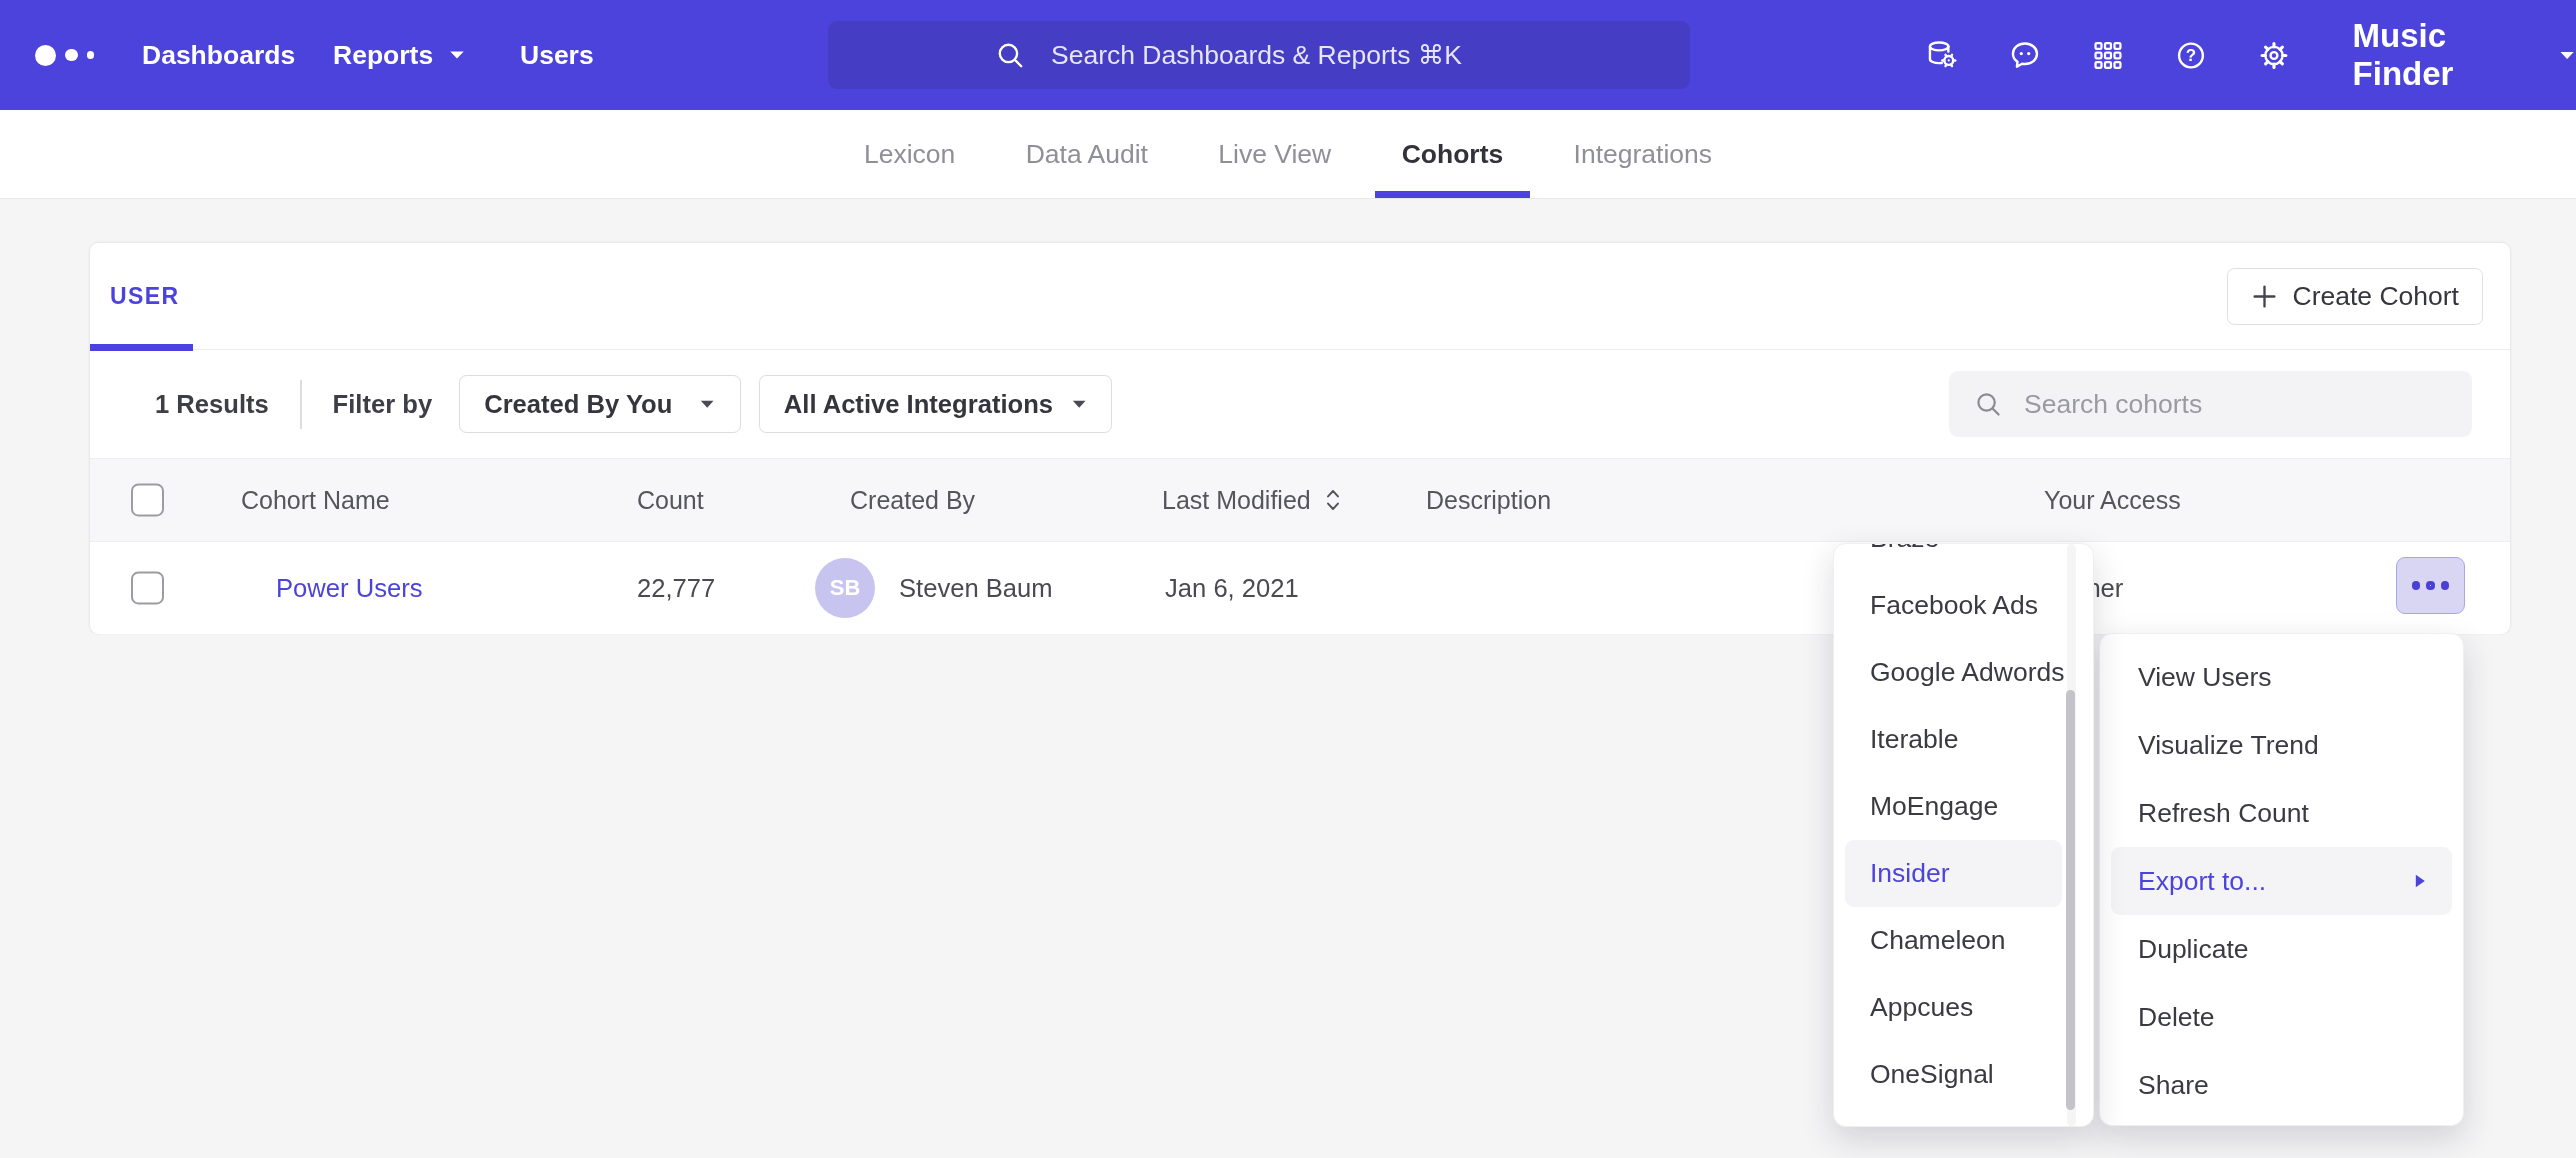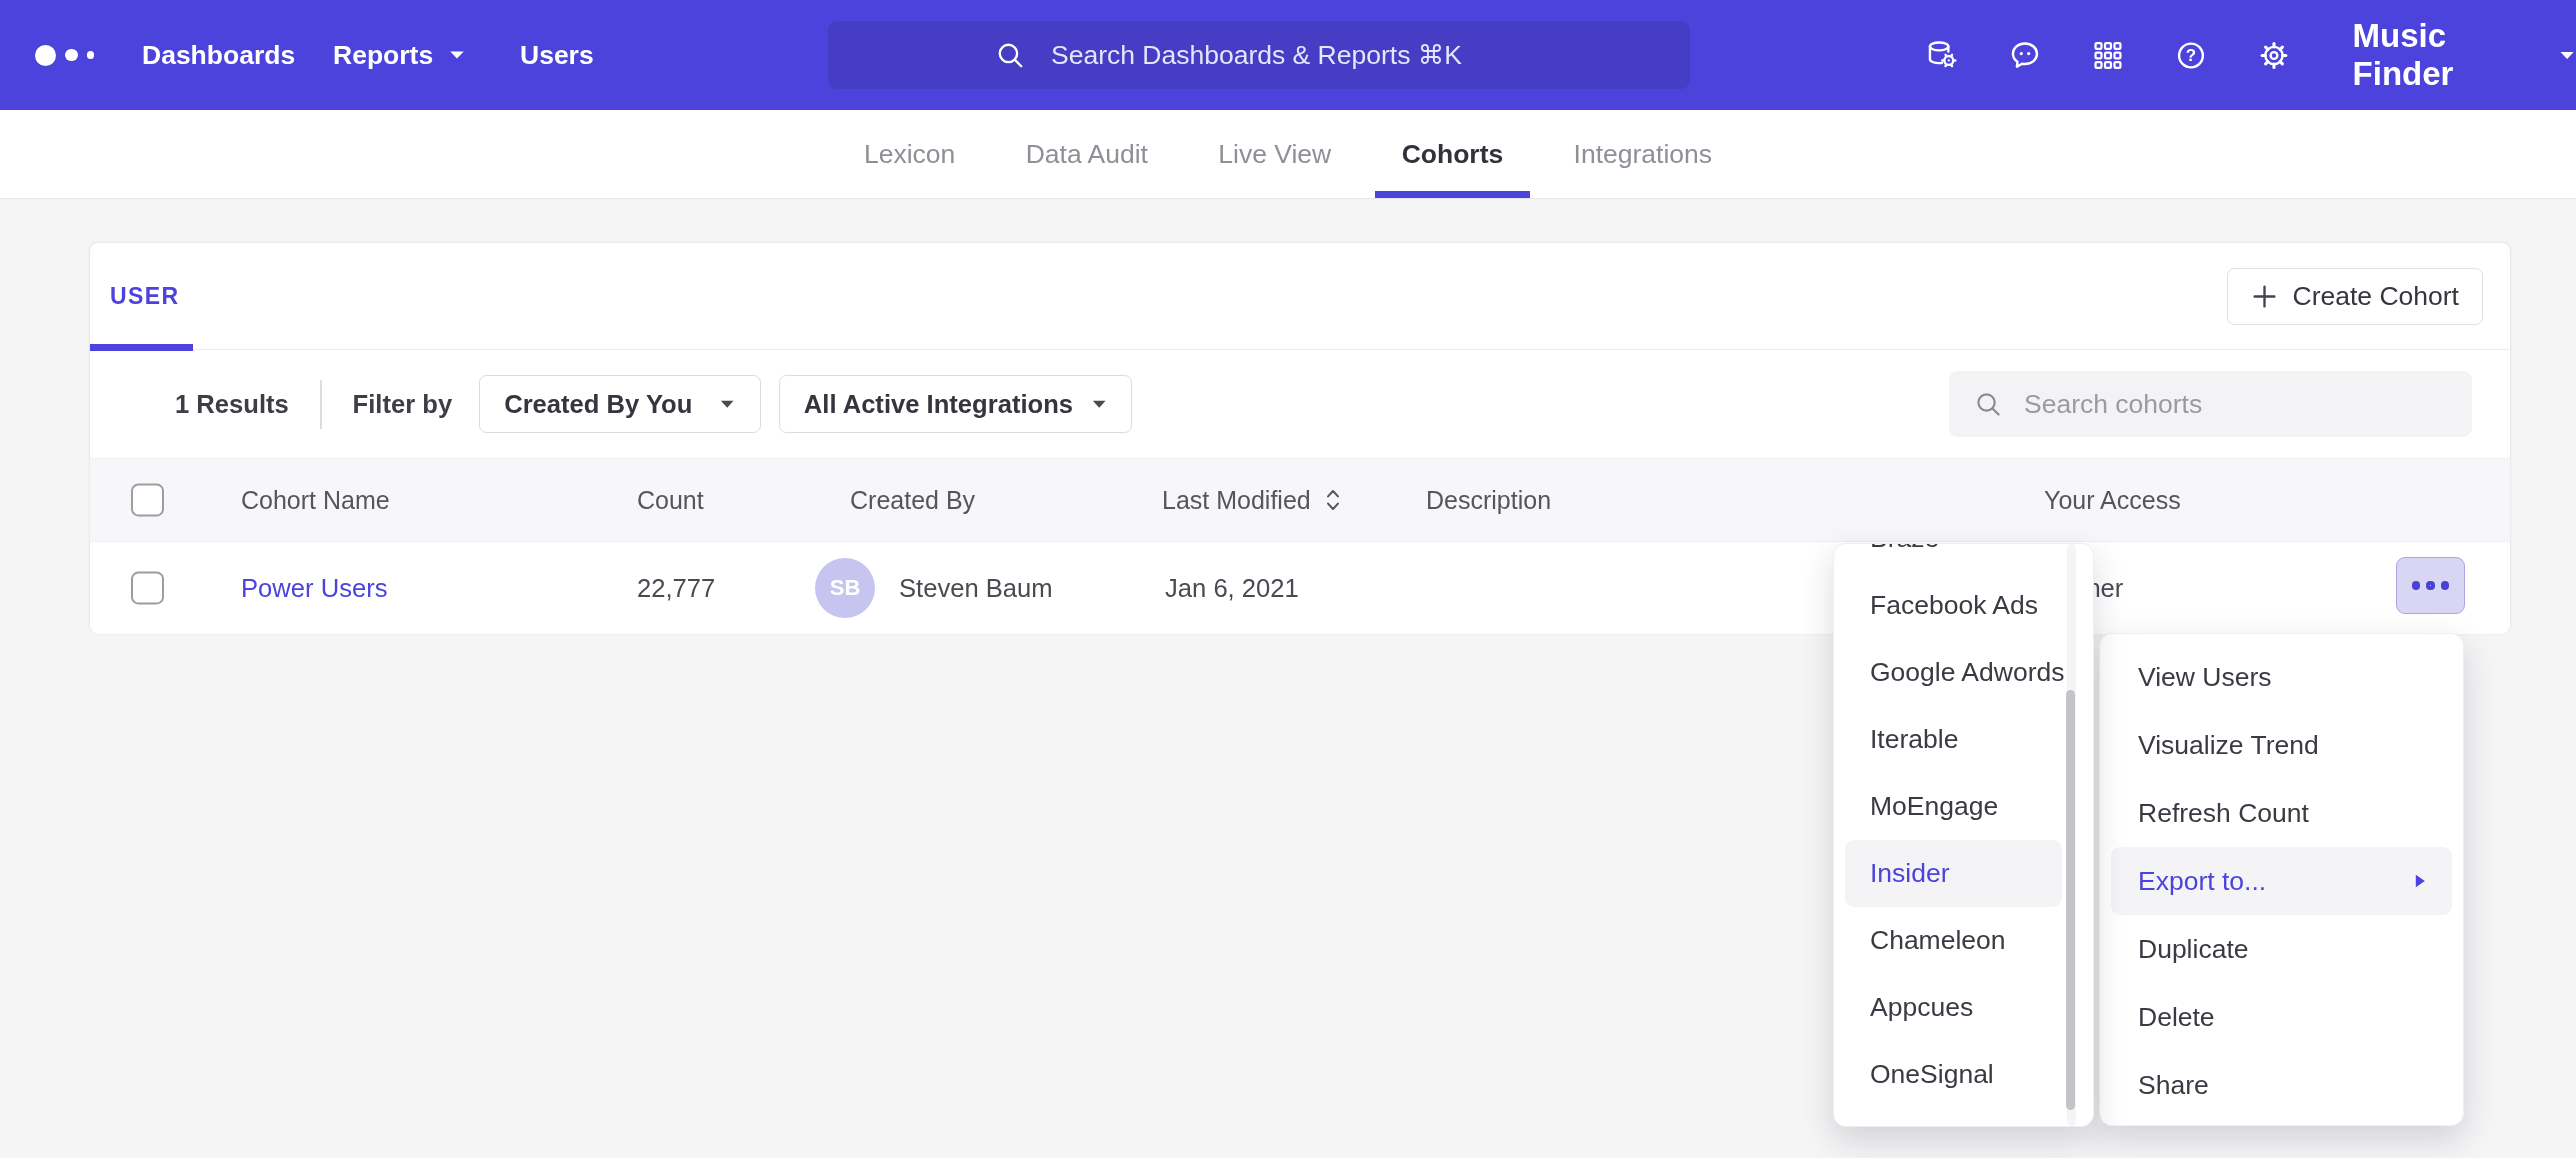--- a/index.html
+++ b/index.html
@@ -31,38 +31,38 @@
 
   
   .card { position:absolute; left:89px; top:242px; width:2422px; height:391px; background:#fff; border:0.9px solid #E9E9EC; border-radius:9px; box-shadow:0 0.9px 2.7px rgba(25,25,35,.05); z-index:2; }
   .card-tabs { position:relative; height:107px; border-bottom:1.8px solid #EDEDF0; }
   .user-tab { position:absolute; left:0; top:0; width:103px; height:100%; cursor:pointer; }
   .user-tab span { position:absolute; left:20px; top:50%; transform:translateY(-50%); color:#4C43DC; font-size:23px; font-weight:700; letter-spacing:1.4px; }
   .user-tab::after { content:""; position:absolute; left:0; bottom:-1.8px; width:103px; height:7.3px; background:#4C43DC; }
   .create-btn { position:absolute; right:27px; top:25px; height:57px; padding:0 23px; background:#fff; border:1.8px solid #E0E0E4; border-radius:7.3px; display:flex; align-items:center; gap:14.6px; font-size:26.5px; color:#35353E; cursor:pointer; }
 
   .filter-row { position:absolute; left:0; top:107px; width:100%; height:108px; display:flex; align-items:center; }
-  .results { margin-left:85px; font-size:25.6px; font-weight:700; color:#3E3E47; }
+  .results { margin-left:65px; font-size:25.6px; font-weight:700; color:#3E3E47; }
   .vdiv { width:1.8px; height:49px; background:#DDDDE1; margin-left:31px; }
   .filterby { margin-left:31px; font-size:25.6px; font-weight:700; color:#3E3E47; }
   .pill { height:58px; padding:0 24px; border:1.8px solid #DCDCE0; border-radius:7.3px; background:#fff; display:flex; align-items:center; gap:18px; font-size:25.6px; font-weight:700; color:#35353E; cursor:pointer; }
   .pill1 { margin-left:27px;gap:27px; } .pill2 { margin-left:18px; }
   .cohort-search { position:absolute; right:38px; top:21px; width:523px; height:66px; background:#F3F3F5; border-radius:9px; display:flex; align-items:center; gap:18px; padding:0 24px; }
   .cohort-search input { flex:1; background:transparent; border:none; outline:none; font-size:26.5px; color:#3A3A43; font-family:inherit; }
   .cohort-search input::placeholder { color:#9A9AA3; opacity:1; }
 
   .thead { position:absolute; left:0; top:215px; width:100%; height:84px; background:#F7F7F9; border-top:0.9px solid #EFEFF1; border-bottom:0.9px solid #EFEFF1; font-size:25px; color:#55555E; }
   .col { position:absolute; top:50%; transform:translateY(-50%); white-space:nowrap; }
   .cx-check { left:41px; } .cx-name { left:151px; } .cx-count { left:547px; } .cx-created { left:760px; }
   .cx-modified { left:1072px; display:flex; align-items:center; gap:12.8px;text-align:center; }
   .cx-desc { left:1336px; } .cx-access { left:1954px; }
   .checkbox { width:33px; height:33px; border:2.7px solid #9C9CA4; border-radius:7.3px; background:#fff; cursor:pointer; }
 
   .trow { position:absolute; left:0; top:299px; width:100%; height:92px; background:#fff; border-radius:0 0 9px 9px; font-size:25.6px; color:#4A4A52; }
-  .cohort-link { color:#4C43DC; cursor:pointer; }
+  .cohort-link { color:#4C43DC; cursor:pointer;margin-left:35px; }
   .avatar { width:60px; height:60px; border-radius:50%; background:#C7C5F0; color:#fff; font-size:22px; font-weight:700; display:flex; align-items:center; justify-content:center; }
   .created-cell { left:725px; display:flex; align-items:center; gap:24px; }
 
   
   .ooo-btn { position:absolute; left:2396px; top:557px; width:69px; height:57px; background:#D9D6F3; border:1.8px solid #ABA5E6; border-radius:9px; display:flex; align-items:center; justify-content:center; gap:6.4px; cursor:pointer; z-index:20; }
   .ring { width:8.2px; height:8.2px; border:4.1px solid #4A40D4; border-radius:50%; }
 
   
   .submenu { position:absolute; left:1833px; top:543px; width:261px; height:584px; background:#fff; border:0.9px solid #EFEFF2; border-radius:12.8px; box-shadow:0 12.8px 33px rgba(30,30,55,.16); overflow:hidden; z-index:60; }
   .submenu-list { margin-top:-39px; }

